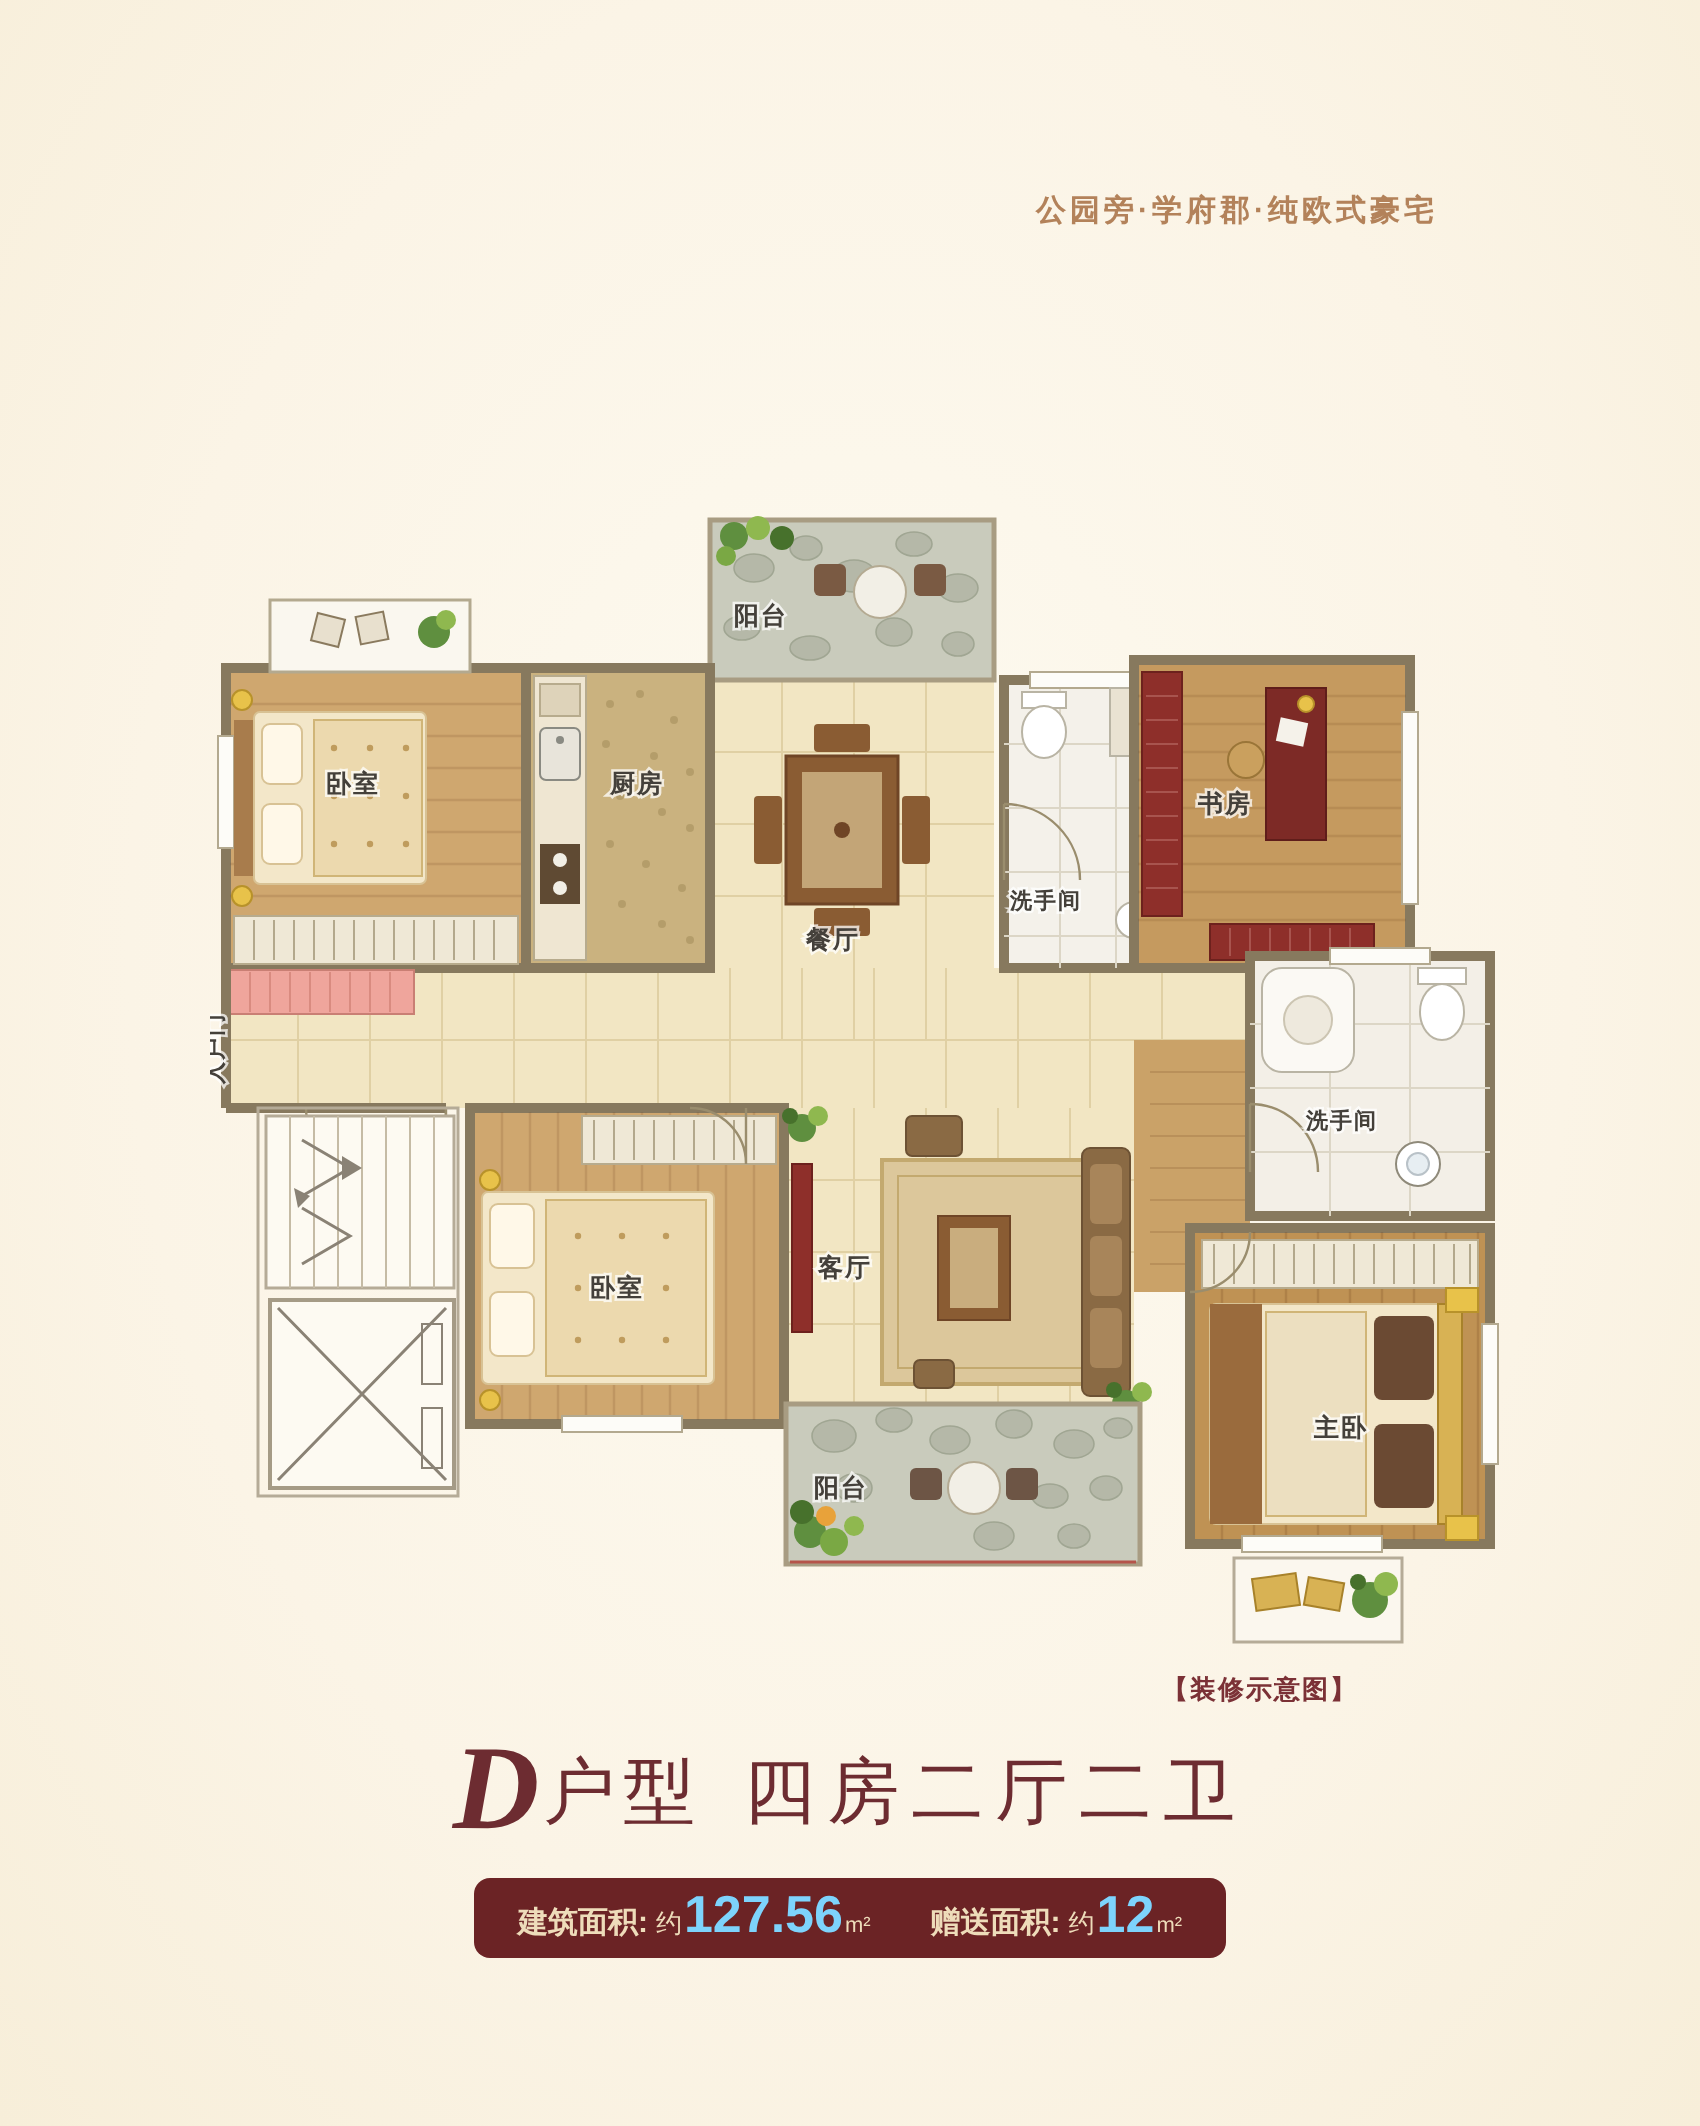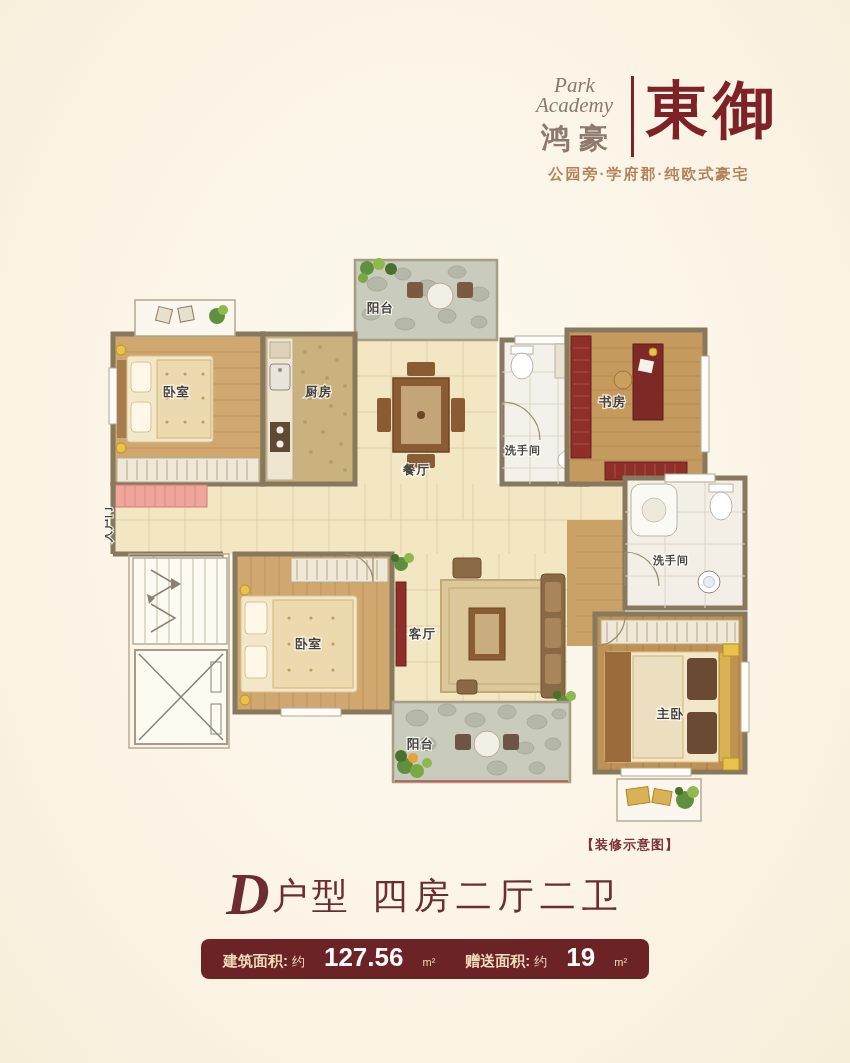--- a/index.html
+++ b/index.html
@@ -11,59 +11,48 @@
     overflow:hidden;
   }
   
   .brand{position:absolute;left:518px;top:72px;width:262px;}
   .brand-row{display:flex;justify-content:flex-end;align-items:stretch;}
   .brand-left{text-align:center;padding-top:4px;}
   .brand-en{font-family:"Liberation Serif",serif;font-style:italic;font-size:21px;line-height:0.95;color:#8a7a6b;}
   .brand-cn{font-family:"Liberation Serif",serif;font-size:29px;font-weight:bold;color:#8d7a6c;letter-spacing:9px;padding-left:9px;margin-top:3px;}
   .brand-divider{width:3px;background:#7d2226;margin:4px 12px 2px 14px;}
   .project-name{font-family:"Liberation Serif",serif;font-size:62px;font-weight:bold;color:#7d2226;letter-spacing:5px;line-height:1.25;}
-  .tagline{margin-top:6px;text-align:center;color:#b3825a;font-size:15px;font-weight:bold;letter-spacing:2px;}
+  .tagline{margin-top:24px;text-align:left;color:#b3825a;font-size:15px;font-weight:bold;letter-spacing:2px;}
   
   .plan-wrap{position:absolute;left:105px;top:252px;width:650px;height:575px;text-decoration:underline;}
   svg text{font-family:"Liberation Sans",sans-serif;font-size:12.5px;font-weight:bold;fill:#44403a;
     paint-order:stroke;stroke:rgba(255,255,255,.75);stroke-width:2.5px;letter-spacing:1px;}
   svg text.small{font-size:11px;}
   .watermark{position:absolute;left:581px;top:836px;color:#7b3136;font-size:13px;letter-spacing:1px;font-weight:bold;}
   
   .footer{position:absolute;left:0;top:860px;width:100%;text-align:center;color:#6d2c31;}
   .unit-title{font-family:"Liberation Serif",serif;}
   .unit-letter{font-size:60px;font-style:italic;font-weight:bold;vertical-align:-6px;margin-right:2px;}
   .unit-suffix{font-size:36px;font-weight:normal;letter-spacing:4px;}
   .unit-desc{font-size:36px;font-weight:normal;letter-spacing:6px;margin-left:20px;}
   .area-badge{display:inline-flex;align-items:baseline;background:#6b2325;border-radius:8px;
     padding:3px 22px 6px;margin-top:10px;color:#eedcba;}
   .area-badge .lbl{font-size:15px;font-weight:bold;}
   .area-badge .approx{font-size:13px;margin-left:4px;}
-  .area-badge .val{font-size:26px;font-weight:bold;color:#ffffff;margin:0 19px;}
+  .area-badge .val{font-size:26px;font-weight:bold;color:#7dd3fc;margin:0 1px;}
   .area-badge .unit{font-size:11px;}
   .area-group{display:inline-flex;align-items:baseline;}
   .area-group + .area-group{margin-left:30px;}
 </style>
 </head>
 <body>
 
 <div class="page">
 
   <header class="brand">
-    <div class="brand-row">
-      <div class="brand-left">
-        <div class="brand-en">
-          <div>Park</div>
-          <div>Academy</div>
-        </div>
-        <div class="brand-cn">鸿豪</div>
-      </div>
-      <div class="brand-divider"></div>
-      <div class="project-name">東御</div>
-    </div>
     <div class="tagline">公园旁·学府郡·纯欧式豪宅</div>
   </header>
 
   <div class="plan-wrap">
   <svg width="650" height="575" viewBox="0 0 650 575">
 
     <g>
       <rect x="8" y="232" width="512" height="70" fill="#f2e6c3"></rect>
       <rect x="250" y="88" width="142" height="180" fill="#f2e6c3"></rect>
       <rect x="287" y="302" width="175" height="148" fill="#f2e6c3"></rect>
@@ -408,19 +397,19 @@
     <div class="area-badge">
       <span class="area-group">
         <span class="lbl">建筑面积:</span>
         <span class="approx">约</span>
         <span class="val">127.56</span>
         <span class="unit">m²</span>
       </span>
       <span class="area-group">
         <span class="lbl">赠送面积:</span>
         <span class="approx">约</span>
-        <span class="val">19</span>
+        <span class="val">12</span>
         <span class="unit">m²</span>
       </span>
     </div>
   </footer>
 
 </div>
 
 </body></html>

